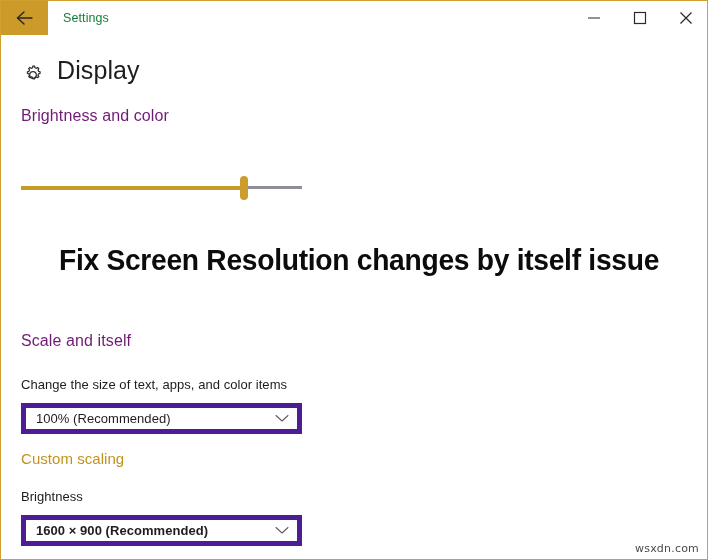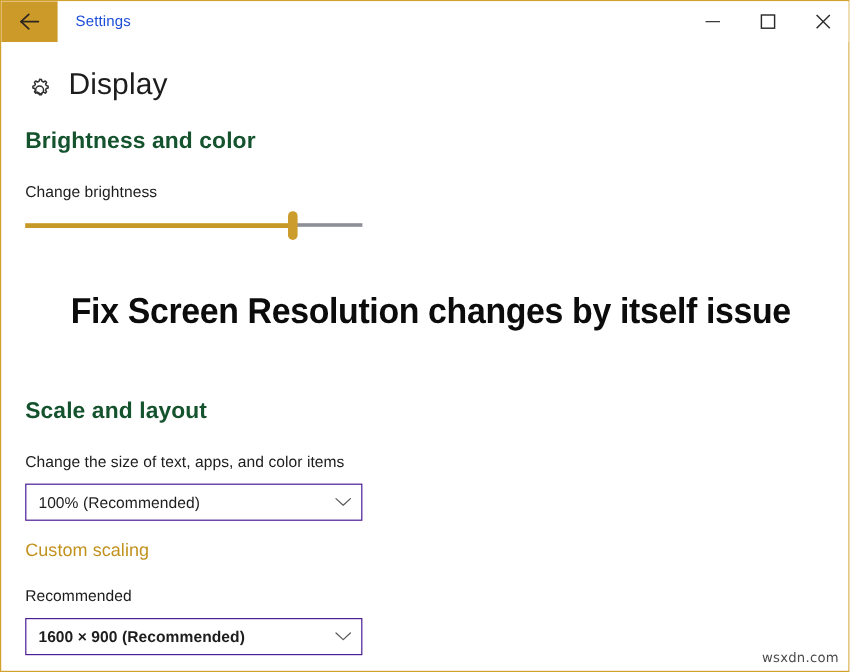--- a/index.html
+++ b/index.html
@@ -42,21 +42,21 @@
     align-items: center;
     justify-content: center;
     cursor: pointer;
   }
   .back-button svg { display: block; }
   .window-title {
     position: absolute;
     left: 62px;
     top: 9px;
     font-size: 12.5px;
-    color: #1d4ed8;
+    color: #15803d;
     letter-spacing: 0.1px;
     line-height: 16px;
   }
   .win-controls {
     position: absolute;
     right: 0; top: 0;
     height: 34px;
     display: flex;
     align-items: stretch;
   }
@@ -98,23 +98,23 @@
     font-size: 25px;
     color: #1d1d1d;
     font-weight: 400;
     line-height: 30px;
     letter-spacing: 0.1px;
   }
 
   .section-head {
     position: absolute;
     left: 16px;
-    font-size: 19px;
-    color: #14532d;
-    font-weight: 700;
+    font-size: 16px;
+    color: #701a75;
+    font-weight: 400;
     letter-spacing: 0.1px;
   }
   #brightness-section-head { top: 72px; }
   #scale-section-head { top: 297px; }
 
   .field-label {
     position: absolute;
     left: 16px;
     font-size: 13px;
     color: #1d1d1d;
@@ -173,21 +173,21 @@
     transform: scaleX(0.94);
   }
 
   
   .dropdown {
     position: absolute;
     left: 16px;
     width: 281px;
     height: 31px;
     background: #ffffff;
-    border: 1px solid #4c1d95;
+    border: 5px solid #4c1d95;
     box-sizing: border-box;
     display: flex;
     align-items: center;
     cursor: pointer;
   }
   #scale-dropdown { top: 368px; }
   #resolution-dropdown { top: 480px; font-weight: bold; }
   .dropdown-value {
     flex: 1;
     padding-left: 10px;
@@ -286,46 +286,45 @@
                      1.38 0.82 1.32 -0.55 0.45 -1.55 z" stroke-linejoin="round"></path>
             <circle cx="12" cy="12" r="3.3"></circle>
           </g>
         </svg>
       </span>
       <span class="page-title">Display</span>
     </div>
 
     <div class="section-head" id="brightness-section-head">Brightness and color</div>
 
-    <div class="field-label" id="brightness-label">Change brightness</div>
 
     <div class="slider">
       <div class="slider-track-fill"></div>
       <div class="slider-track-rest"></div>
       <div class="slider-thumb"></div>
     </div>
 
     <div class="banner-text">Fix Screen Resolution changes by itself issue</div>
 
-    <div class="section-head" id="scale-section-head">Scale and layout</div>
+    <div class="section-head" id="scale-section-head">Scale and itself</div>
 
     <div class="field-label" id="scale-label">Change the size of text, apps, and color items</div>
 
     <div class="dropdown" id="scale-dropdown">
       <span class="dropdown-value">100% (Recommended)</span>
       <span class="dropdown-chevron">
         <svg width="14" height="9" viewBox="0 0 14 9">
           <path d="M1 1.5 L7 7 L13 1.5" fill="none" stroke="#5a5a5a" stroke-width="1.05" stroke-linecap="round" stroke-linejoin="round"></path>
         </svg>
       </span>
     </div>
 
     <a class="link">Custom scaling</a>
 
-    <div class="field-label" id="resolution-label">Recommended</div>
+    <div class="field-label" id="resolution-label">Brightness</div>
 
     <div class="dropdown" id="resolution-dropdown">
       <span class="dropdown-value">1600 × 900 (Recommended)</span>
       <span class="dropdown-chevron">
         <svg width="14" height="9" viewBox="0 0 14 9">
           <path d="M1 1.5 L7 7 L13 1.5" fill="none" stroke="#5a5a5a" stroke-width="1.05" stroke-linecap="round" stroke-linejoin="round"></path>
         </svg>
       </span>
     </div>
 

